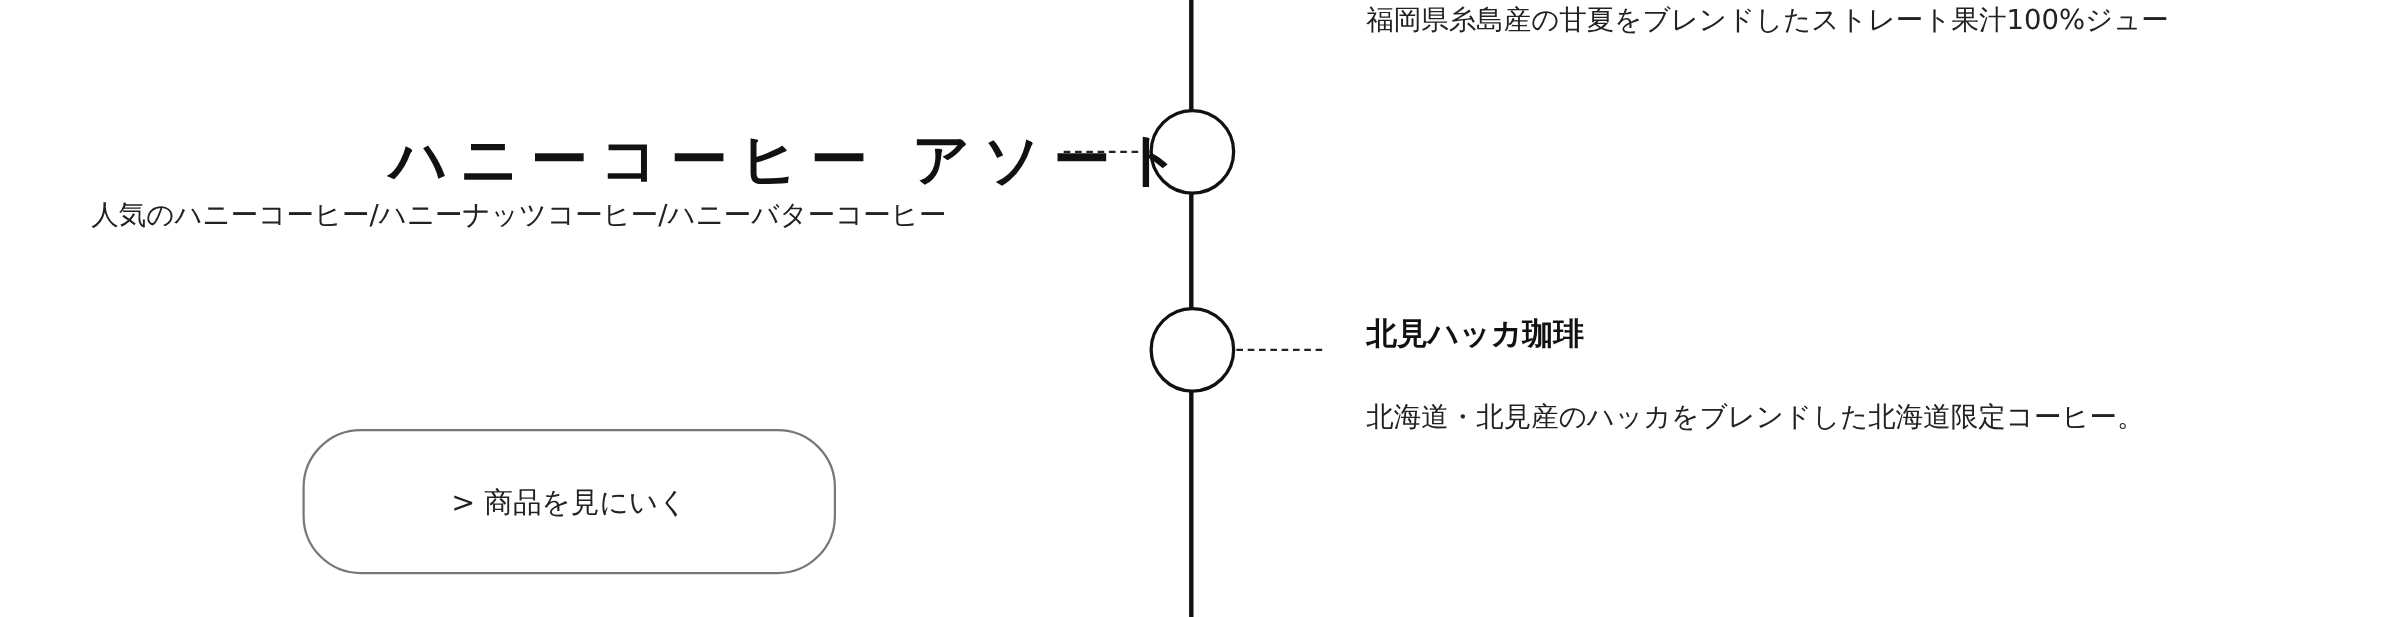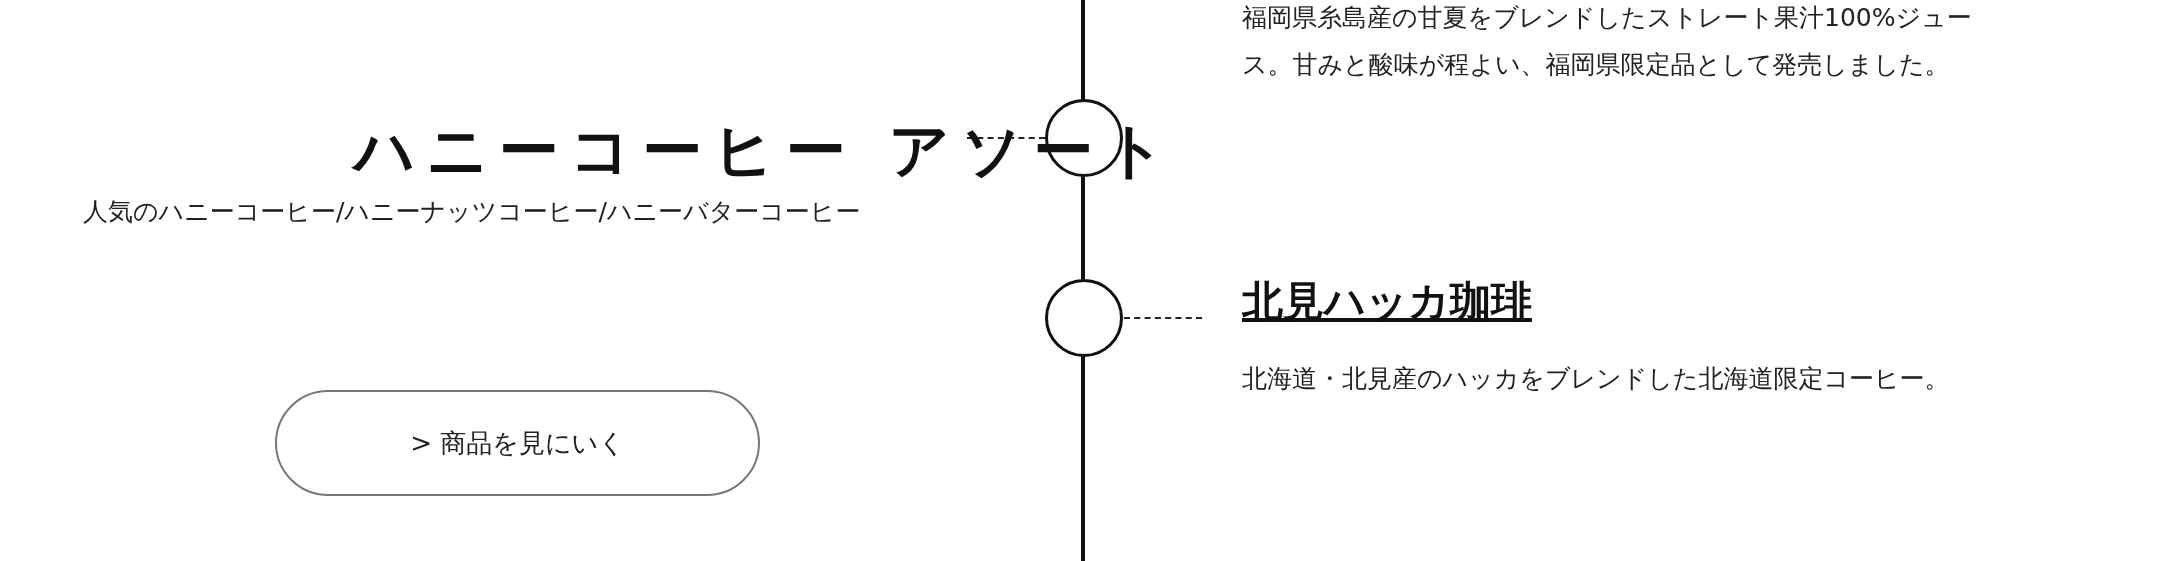--- a/index.html
+++ b/index.html
@@ -5,45 +5,44 @@
     html, body { margin:0; padding:0; background:#ffffff; }
     body { width:2168px; height:561px; position:relative; overflow:hidden;
            font-family:"DejaVu Sans","Liberation Sans",sans-serif; color:#222; }
     .timeline-line { position:absolute; left:1081px; top:0; width:4px; height:561px; background:#111; }
     .node { position:absolute; width:72px; height:72px; border:3px solid #111; border-radius:50%;
             background:#fff; box-sizing:content-box; }
     .dash { position:absolute; height:0; border-top:2px dashed #222; }
     .heading { position:absolute; font-family:"DejaVu Serif","Liberation Serif",serif; font-weight:bold;
                color:#111; white-space:nowrap; }
     .body-text { position:absolute; font-size:25px; line-height:47px; color:#222; white-space:nowrap; }
-    .btn { position:absolute; left:275px; top:390px; width:485px; height:106px; box-sizing:border-box;
+    .btn { position:absolute; left:275px; top:390px; width:485px; height:132px; box-sizing:border-box;
            border:2px solid #777; border-radius:53px; background:#fff; display:flex; align-items:center;
            justify-content:center; font-size:26px; color:#222; cursor:pointer; }
   </style>
 </head>
 <body>
 
 <div class="timeline-line"></div>
 
 <div class="body-text" style="left:1242px; top:-6px;">
   <div>福岡県糸島産の甘夏をブレンドしたストレート果汁100%ジュー</div>
-  <div>ス。甘みと酸味が程よい、福岡県限定品として発売しました。</div>
 </div>
 
 <div class="node" style="left:1045px; top:99px;"></div>
 <div class="dash" style="left:967px; top:137px; width:78px;"></div>
-<div class="heading" style="left:354px; top:111px; font-size:60px; letter-spacing:11px;">ハニーコーヒー アソート</div>
+<div class="heading" style="left:354px; top:111px; font-size:52px; letter-spacing:11px;">ハニーコーヒー アソート</div>
 
-<div class="body-text" style="left:83px; top:188px;">
+<div class="body-text" style="left:83px; top:172px;">
   <div>人気のハニーコーヒー/ハニーナッツコーヒー/ハニーバターコーヒー</div>
 </div>
 
 <div class="btn">
   <span>&gt; 商品を見にいく</span>
 </div>
 
 <div class="node" style="left:1045px; top:279px;"></div>
 <div class="dash" style="left:1124px; top:317px; width:78px;"></div>
-<div class="heading" style="left:1242px; top:274px; font-size:41px;text-decoration:underline;">北見ハッカ珈琲</div>
+<div class="heading" style="left:1242px; top:285px; font-size:28px;">北見ハッカ珈琲</div>
 
 <div class="body-text" style="left:1242px; top:355px;text-align:center;">
   <div>北海道・北見産のハッカをブレンドした北海道限定コーヒー。</div>
 </div>
 
 </body></html>

